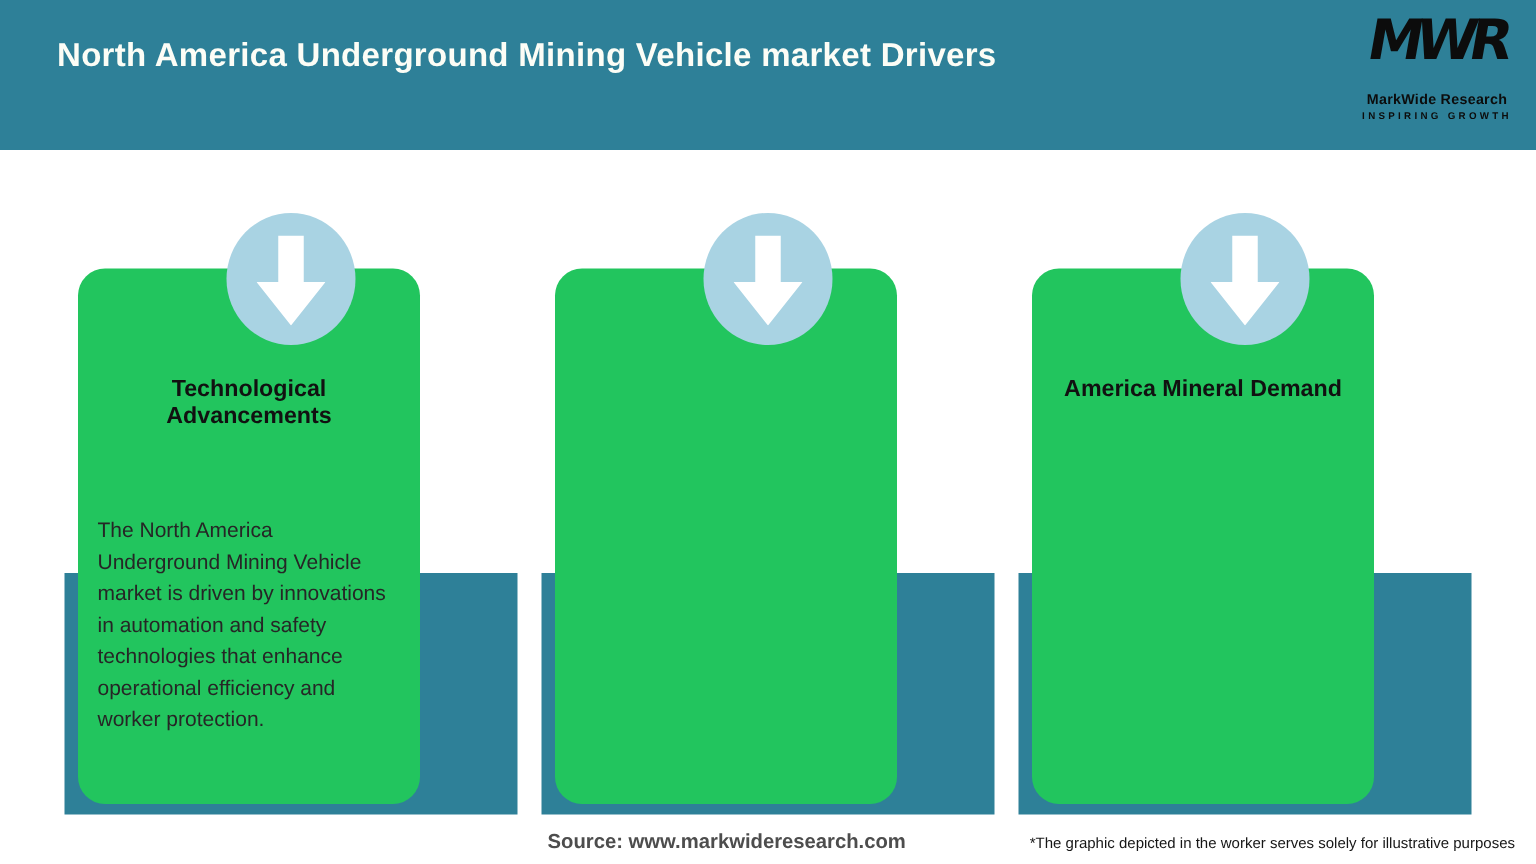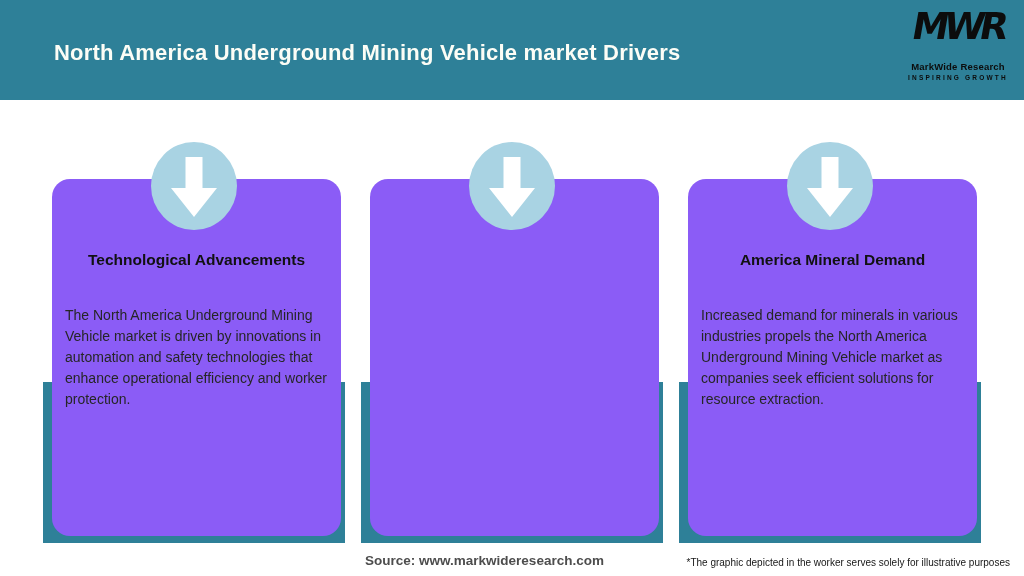--- a/index.html
+++ b/index.html
@@ -16,21 +16,21 @@
   
   .header {
     position: absolute;
     left: 0; top: 0;
     width: 1024px; height: 100px;
     background: #2e8098;
   }
   .page-title {
     position: absolute;
     left: 38px; top: 24px;
-    margin: 16px;
+    margin: 0;
     font-size: 22px;
     font-weight: bold;
     letter-spacing: 0.2px;
     color: #fcfdf6;
   }
   .logo {
     position: absolute;
     right: 16px; top: 8px;
     width: 100px;
     text-align: center;
@@ -72,33 +72,33 @@
 
   .band {
     position: absolute;
     left: 0; top: 240px;
     width: 302px; height: 161px;
     background: #2e8098;
   }
   .card {
     position: absolute;
     left: 9px; top: 37px;
-    width: 289px; height: 357px;
-    background: #8b5cf6;
+    width: 228px; height: 357px;
+    background: #22c55e;
     border-radius: 18px;
   }
   .card-title {
     margin: 72px 8px 0;
     text-align: center;
     font-size: 15.5px;
     font-weight: bold;
     color: #111111;
   }
   .card-body {
-    margin: 36px 0 0;
+    margin: 56px 0 0;
     padding: 0 13px;
     font-size: 14px;
     line-height: 21px;
     color: #262626;
   }
   .badge {
     position: absolute;
     left: 108px; top: 0;
     width: 86px; height: 88px;
     border-radius: 50%;
@@ -162,21 +162,20 @@
       <svg width="46" height="60" viewBox="0 0 46 60">
         <path d="M14.5 0 L31.5 0 L31.5 31 L46 31 L23 60 L0 31 L14.5 31 Z" fill="#ffffff"></path>
       </svg>
     </div>
   </div>
 
   <div class="col col-3">
     <div class="band"></div>
     <div class="card">
       <h2 class="card-title">America Mineral Demand</h2>
-      <p class="card-body">Increased demand for minerals in various industries propels the North America Underground Mining Vehicle market as companies seek efficient solutions for resource extraction.</p>
     </div>
     <div class="badge">
       <svg width="46" height="60" viewBox="0 0 46 60">
         <path d="M14.5 0 L31.5 0 L31.5 31 L46 31 L23 60 L0 31 L14.5 31 Z" fill="#ffffff"></path>
       </svg>
     </div>
   </div>
 
   <div class="source">Source: www.markwideresearch.com</div>
   <div class="disclaimer">*The graphic depicted in the worker serves solely for illustrative purposes</div>

